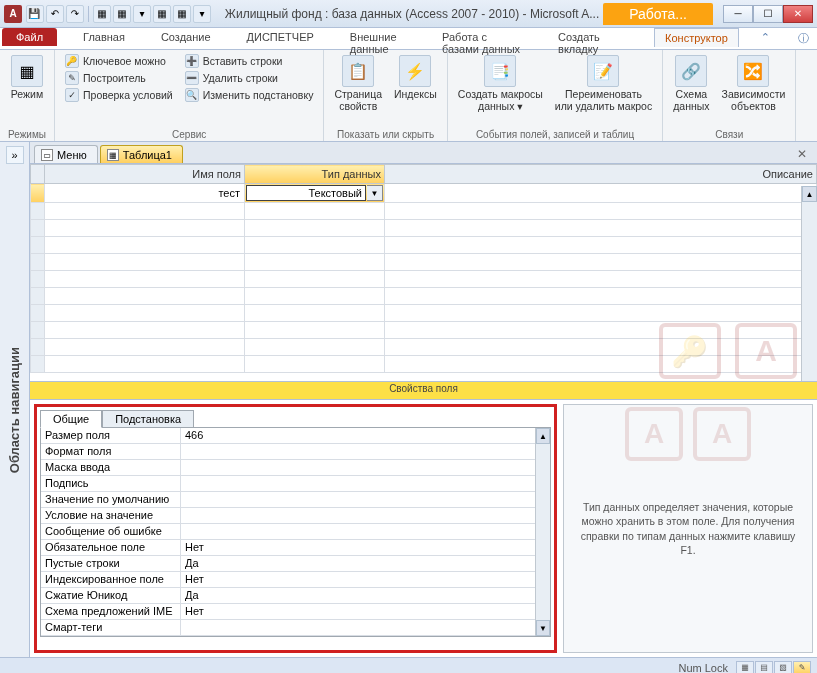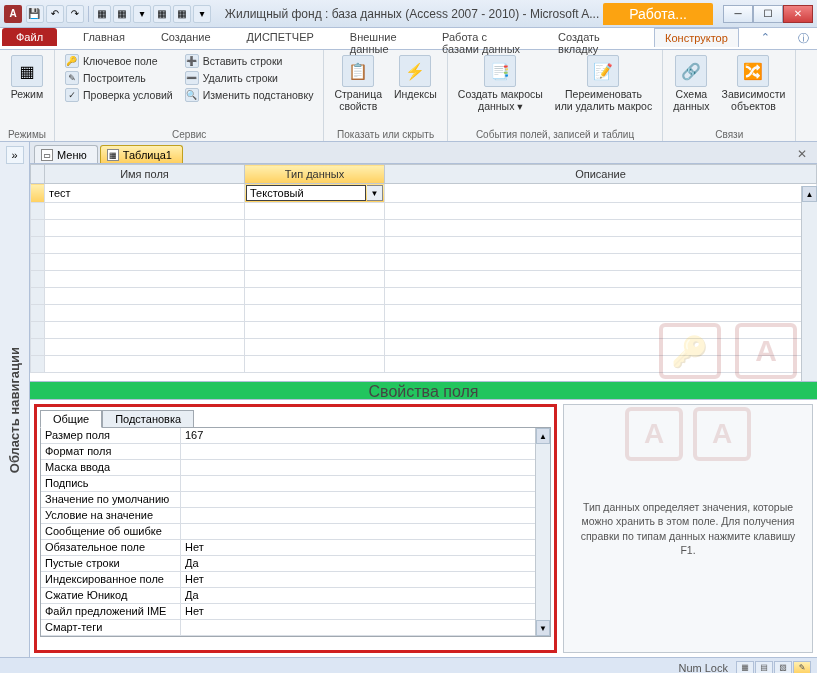--- a/index.html
+++ b/index.html
@@ -44,42 +44,42 @@
   .nav-label { writing-mode: vertical-rl; transform: rotate(180deg); margin-top: auto; margin-bottom: auto; font-size: 13px; color: #444; font-weight: bold; }
 
   .content-area { flex: 1; display: flex; flex-direction: column; background: #fff; }
   .doc-tabs { height: 22px; background: #e2e8f0; display: flex; align-items: flex-end; padding: 0 4px; border-bottom: 1px solid #b0c0d8; position: relative; }
   .doc-tab { padding: 3px 10px 2px 6px; display: flex; align-items: center; gap: 4px; border: 1px solid #b0b8c0; border-bottom: none; background: #eef2f7; cursor: pointer; font-size: 11px; border-radius: 3px 3px 0 0; margin-right: 2px;}
   .doc-tab.active { background: linear-gradient(to bottom,#fff0b0,#ffd060); border-color: #c0a020; }
   .doc-tab-icon { width: 12px; height: 12px; background: #fff; border: 1px solid #888; font-size: 8px; display: flex; align-items: center; justify-content: center; }
   .doc-close { margin-left: auto; padding: 2px 6px; cursor: pointer; color: #666; font-size: 12px;}
 
   
-  .design-grid { flex: 0 0 218px; overflow: hidden; position: relative; border-bottom: 1px solid #b0c0d8; }
+  .design-grid { flex: 0 0 218px; overflow: hidden; position: relative; border-bottom: 1px solid #b0c0d8; text-align: right; }
   .grid-table { width: 100%; border-collapse: collapse; }
   .grid-table th { background: #e8eef4; border: 1px solid #c0c8d0; font-weight: normal; font-size: 11px; padding: 3px; color: #333; }
   .grid-table td { border: 1px solid #d8dde4; height: 17px; font-size: 11px; padding: 1px 4px; position: relative; }
   .row-sel { width: 14px; background: #e8eef4; border: 1px solid #c0c8d0; }
   .row-sel.active { background: linear-gradient(to bottom,#fff0b0,#ffd060); }
   .col-name { width: 200px; }
   .col-type { width: 140px; }
   .type-cell-active { background: linear-gradient(to bottom,#fff0b0,#ffd060); padding: 0 !important; }
   .type-dropdown { display: flex; height: 100%; }
   .type-value { flex: 1; background: #fff; border: 1px solid #404040; padding: 1px 3px; margin: 1px; color: #000; }
   .type-arrow { width: 16px; background: #e8eef4; border: 1px solid #888; border-left: none; display: flex; align-items: center; justify-content: center; margin: 1px 1px 1px 0; cursor: pointer; font-size: 8px; }
   .grid-scroll { position: absolute; right: 0; top: 22px; bottom: 0; width: 16px; background: #e8eef4; border-left: 1px solid #c0c8d0; }
   .scroll-btn { height: 16px; background: #d8e0ec; border: 1px solid #b0c0d0; font-size: 8px; display: flex; align-items: center; justify-content: center; cursor: pointer; }
 
   
   .watermark { position: absolute; right: 20px; bottom: 2px; display: flex; gap: 14px; opacity: 0.18; pointer-events: none; }
   .watermark > div { display: flex; gap: 14px;}
   .wm-icon { width: 62px; height: 56px; border: 4px solid #a03030; border-radius: 6px; display: flex; align-items: center; justify-content: center; font-size: 30px; color: #a03030; font-weight: bold; }
 
   
-  .props-header { height: 18px; background: #22c55e; text-align: center; font-size: 16px; color: #444; border-bottom: 1px solid #b0c0d8; padding-top: 1px; }
+  .props-header { height: 18px; background: #fde047; text-align: center; font-size: 10px; color: #444; border-bottom: 1px solid #b0c0d8; padding-top: 1px; }
   .props-body { flex: 1; display: flex; padding: 4px; gap: 6px; position: relative; }
   .props-left { flex: 1; border: 3px solid #d02020; padding: 3px; position: relative; background: #fff;}
   .prop-tabs { display: flex; }
   .prop-tab { padding: 2px 12px; border: 1px solid #a0a8b0; background: #e8eef4; font-size: 11px; cursor: pointer; }
   .prop-tab.active { background: #fff; border-bottom-color: #fff; position: relative; z-index: 1; }
   .prop-grid { border: 1px solid #a0a8b0; margin-top: -1px; position: relative; }
   .prop-row { display: flex; border-bottom: 1px solid #d8dde4; height: 16px; font-size: 11px; }
   .prop-label { width: 140px; padding: 1px 4px; border-right: 1px solid #d8dde4; white-space: nowrap; overflow: hidden;}
   .prop-value { flex: 1; padding: 1px 4px; }
   .prop-scroll { position: absolute; right: 0; top: 0; bottom: 0; width: 15px; background: #e8eef4; border-left: 1px solid #c0c8d0; }
@@ -144,21 +144,21 @@
       </div>
     </div>
     <div class="group-label">Режимы</div>
   </div>
 
   <div class="ribbon-group">
     <div class="group-content">
       <div class="small-btns">
         <div class="small-btn">
             <span class="small-icon">🔑</span>
-            <span>Ключевое поле</span>
+            <span>Ключевое можно</span>
           </div>
         <div class="small-btn">
             <span class="small-icon">✎</span>
             <span>Построитель</span>
           </div>
         <div class="small-btn">
             <span class="small-icon">✓</span>
             <span>Проверка условий</span>
           </div>
       </div>
@@ -346,21 +346,21 @@
     <div class="props-body">
       <div class="props-left">
         <div class="prop-tabs">
           <div class="prop-tab active">Общие</div>
           <div class="prop-tab">Подстановка</div>
         </div>
         <div class="prop-grid">
           <div id="prop-rows-container">
               <div class="prop-row">
                 <div class="prop-label">Размер поля</div>
-                <div class="prop-value">167</div>
+                <div class="prop-value">466</div>
               </div>
               <div class="prop-row">
                 <div class="prop-label">Формат поля</div>
                 <div class="prop-value"></div>
               </div>
               <div class="prop-row">
                 <div class="prop-label">Маска ввода</div>
                 <div class="prop-value"></div>
               </div>
               <div class="prop-row">
@@ -389,21 +389,21 @@
               </div>
               <div class="prop-row">
                 <div class="prop-label">Индексированное поле</div>
                 <div class="prop-value">Нет</div>
               </div>
               <div class="prop-row">
                 <div class="prop-label">Сжатие Юникод</div>
                 <div class="prop-value">Да</div>
               </div>
               <div class="prop-row">
-                <div class="prop-label">Файл предложений IME</div>
+                <div class="prop-label">Схема предложений IME</div>
                 <div class="prop-value">Нет</div>
               </div>
               <div class="prop-row">
                 <div class="prop-label">Смарт-теги</div>
                 <div class="prop-value"></div>
               </div>
             </div>
           <div class="prop-scroll">
             <div class="scroll-btn">▲</div>
             <div style="position:absolute;bottom:0;left:0;right:0;" class="scroll-btn">▼</div>

